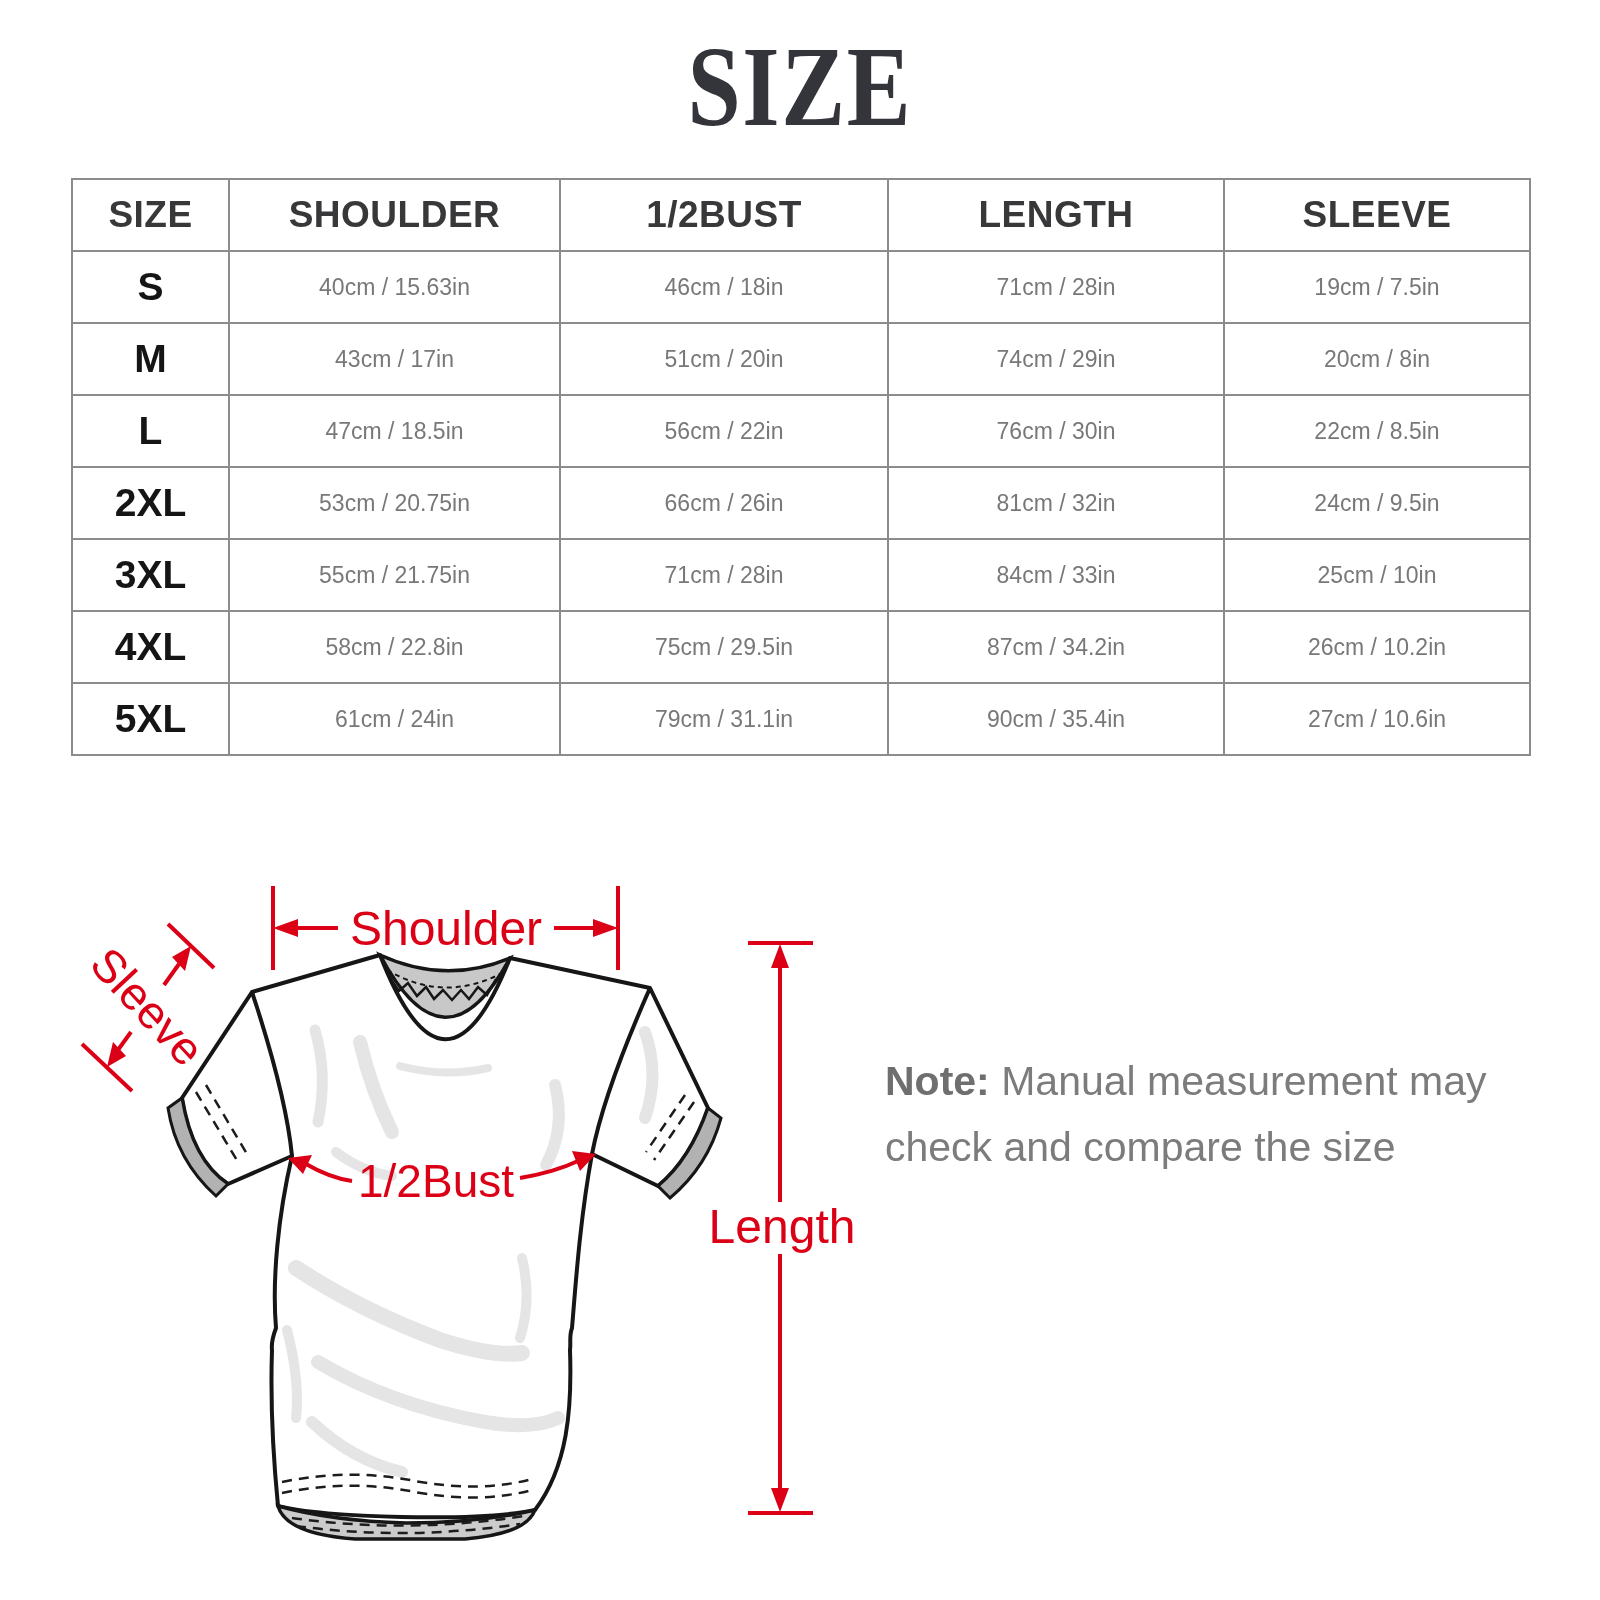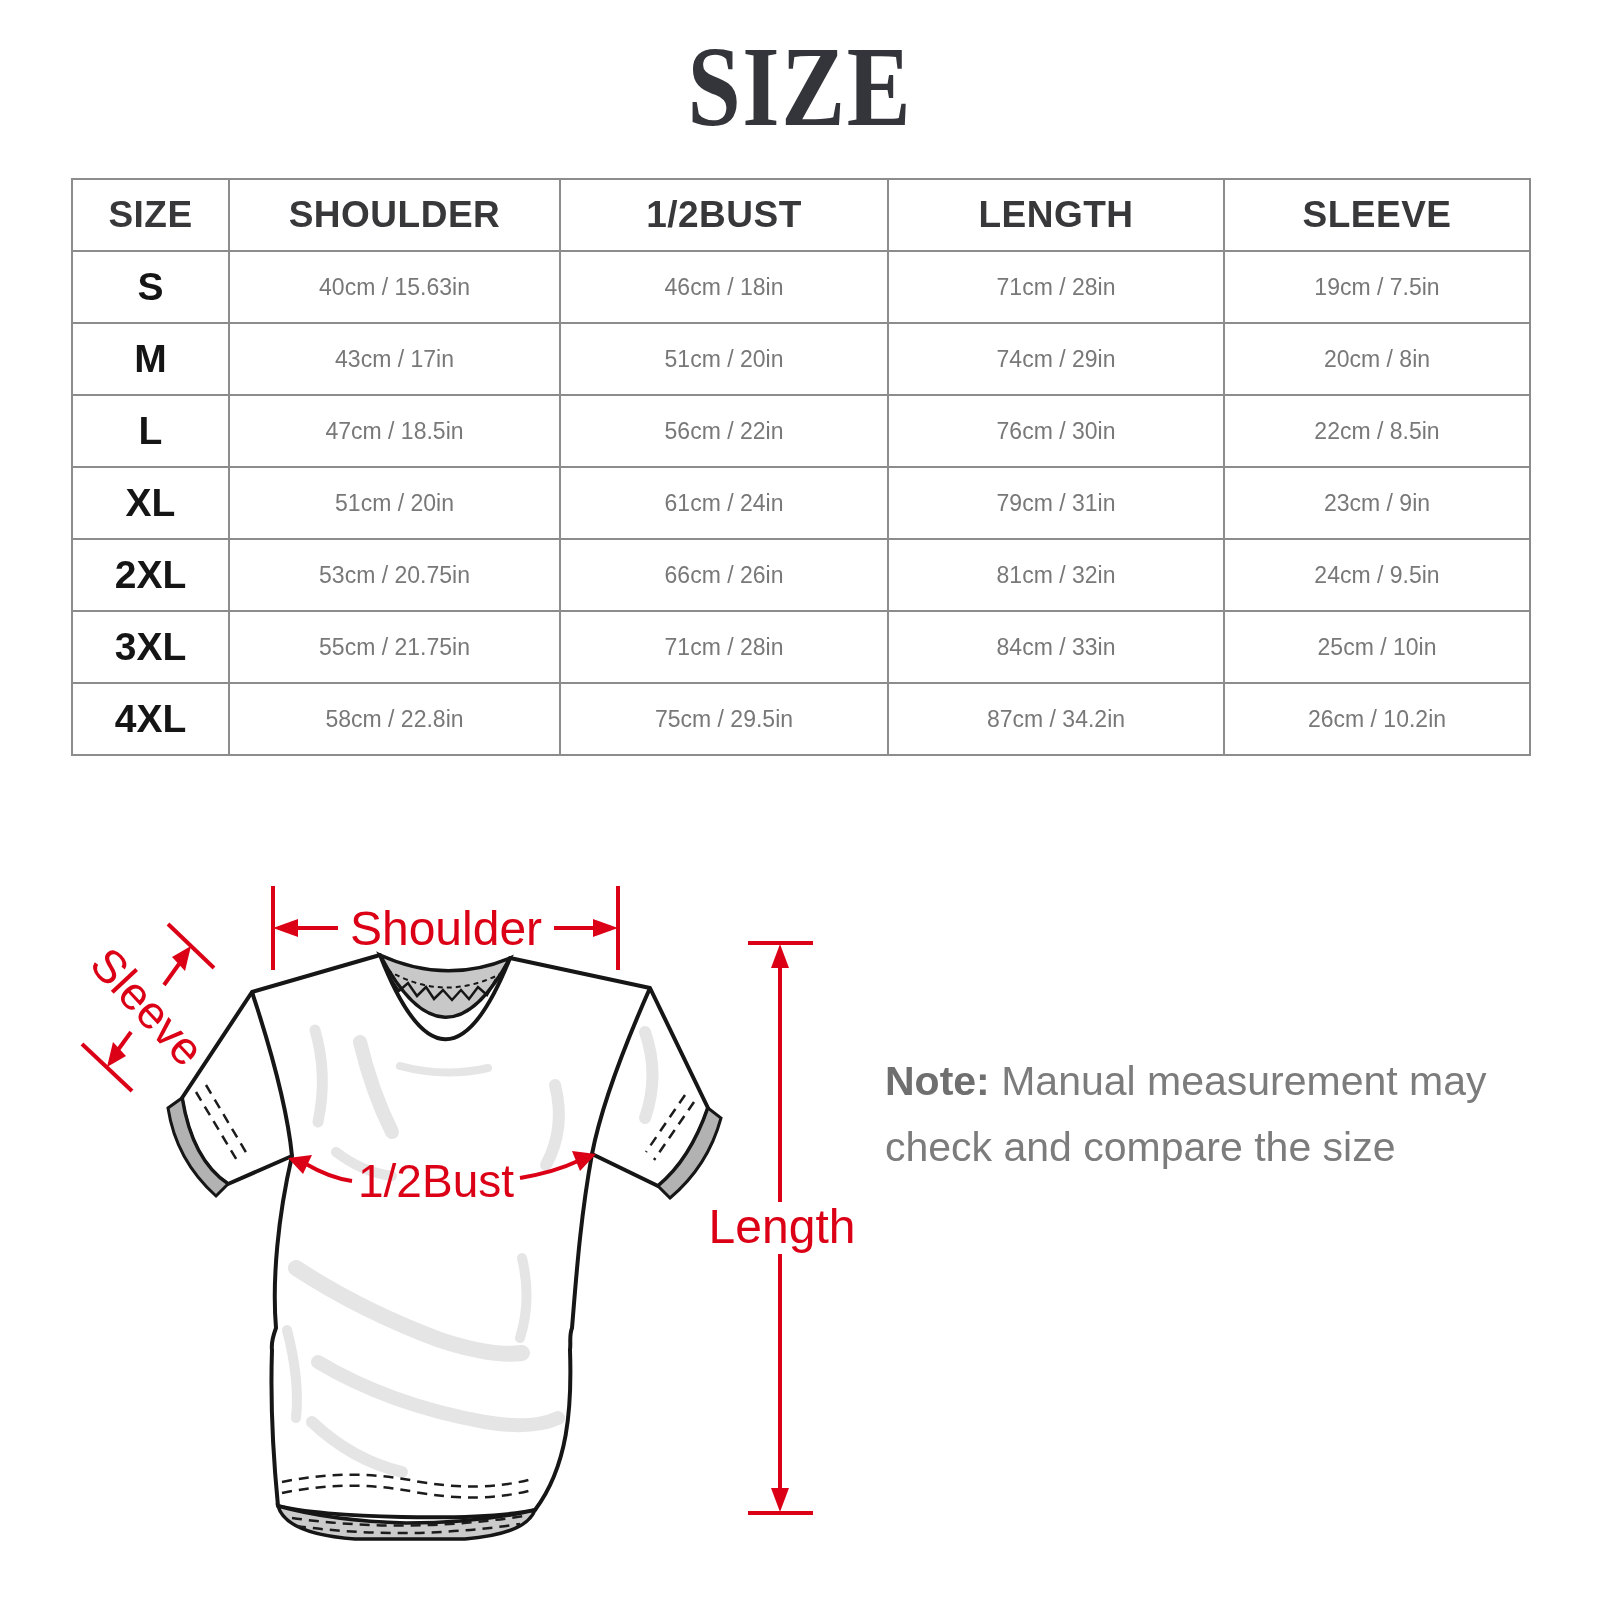--- a/index.html
+++ b/index.html
@@ -79,46 +79,46 @@
         <td class="val">20cm / 8in</td>
       </tr>
       <tr>
         <td class="sizecol">L</td>
         <td class="val">47cm / 18.5in</td>
         <td class="val">56cm / 22in</td>
         <td class="val">76cm / 30in</td>
         <td class="val">22cm / 8.5in</td>
       </tr>
       <tr>
-        <td class="sizecol">XL</td>
-        <td class="val">51cm / 20in</td>
-        <td class="val">61cm / 24in</td>
-        <td class="val">79cm / 31in</td>
-        <td class="val">23cm / 9in</td>
-      </tr>
-      <tr>
         <td class="sizecol">2XL</td>
         <td class="val">53cm / 20.75in</td>
         <td class="val">66cm / 26in</td>
         <td class="val">81cm / 32in</td>
         <td class="val">24cm / 9.5in</td>
       </tr>
       <tr>
         <td class="sizecol">3XL</td>
         <td class="val">55cm / 21.75in</td>
         <td class="val">71cm / 28in</td>
         <td class="val">84cm / 33in</td>
         <td class="val">25cm / 10in</td>
       </tr>
       <tr>
         <td class="sizecol">4XL</td>
         <td class="val">58cm / 22.8in</td>
         <td class="val">75cm / 29.5in</td>
         <td class="val">87cm / 34.2in</td>
         <td class="val">26cm / 10.2in</td>
+      </tr>
+      <tr>
+        <td class="sizecol">5XL</td>
+        <td class="val">61cm / 24in</td>
+        <td class="val">79cm / 31.1in</td>
+        <td class="val">90cm / 35.4in</td>
+        <td class="val">27cm / 10.6in</td>
       </tr>
     </tbody>
   </table>
 
   <svg class="diagram" viewBox="0 0 800 740">
 
     <g>
       <path d="M320,95 L192,132 L122,238 Q132,300 168,324 L232,296
            C218,356 212,420 216,468 C213,476 211,482 212,490
            C210,548 214,605 218,646

